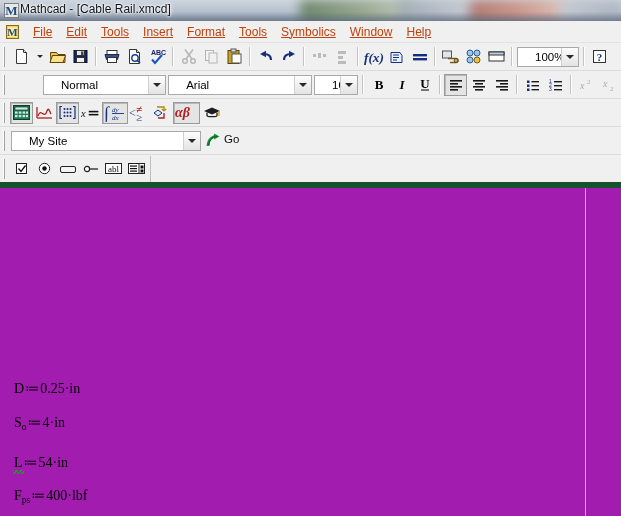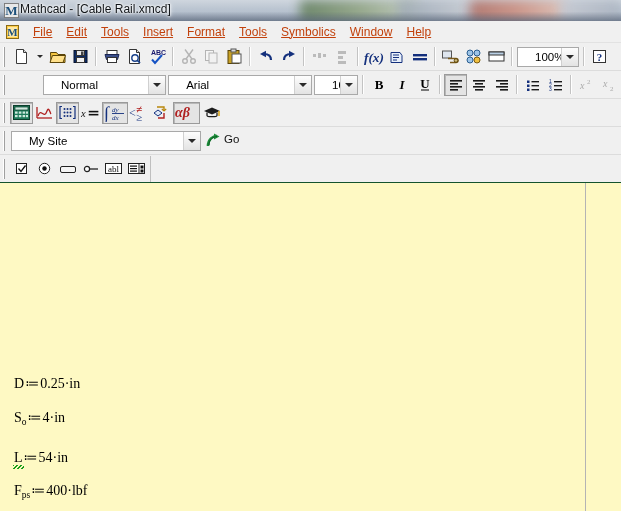--- a/index.html
+++ b/index.html
@@ -150,22 +150,22 @@
     border-top: 4px solid #2a2a2a;
   }
   .tri-down.sm {
     border-left-width: 3px; border-right-width: 3px; border-top-width: 3px;
   }
 
   
   .docarea {
     position: relative;
     height: 328px;
-    background: #fef9c3;
-    border-top: 1px solid #14532d;
+    background: #a21caf;
+    border-top: 6px solid #14532d;
     overflow: hidden;
   }
   .margin-line {
     position: absolute;
     top: 0; bottom: 0;
     left: 585px;
     width: 1px;
     background: #b4b4b4;
   }
   .eq {

